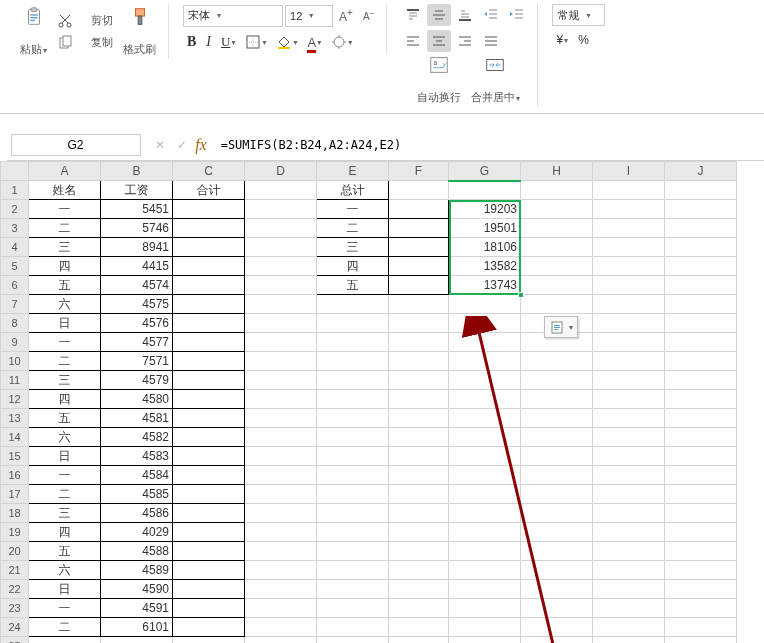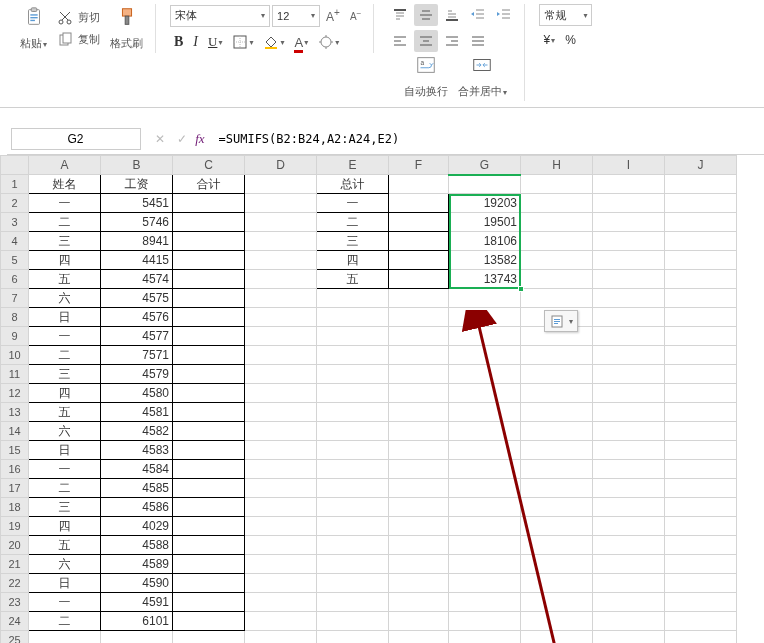--- a/index.html
+++ b/index.html
@@ -5,37 +5,37 @@
   * { box-sizing: border-box; margin: 0; padding: 0; }
   body { font-family: "Microsoft YaHei", Arial, sans-serif; font-size: 12px; background: #fff; color: #333; user-select: none; }
 
   
   .ribbon { background: #fff; border-bottom: 1px solid #d0d0d0; padding: 4px 8px 6px; display: flex; align-items: flex-start; gap: 6px; }
   .ribbon-group { display: flex; flex-direction: column; align-items: center; padding: 0 8px; border-right: 1px solid #e0e0e0; }
   .ribbon-group:last-child { border-right: none; }
   .rg-btns { display: flex; align-items: center; gap: 2px; }
   .rg-col { display: flex; flex-direction: column; gap: 2px; }
   .rg-row { display: flex; align-items: center; gap: 2px; }
-  .big-btn { display: flex; flex-direction: column; align-items: center; gap: 8px; padding: 2px 4px; cursor: pointer; border-radius: 2px; }
-  .small-btn { display: flex; align-items: center; gap: 5px; padding: 2px 4px; cursor: pointer; border-radius: 2px; font-size: 11px; color: #555; }
+  .big-btn { display: flex; flex-direction: column; align-items: center; gap: 14px; padding: 2px 4px; cursor: pointer; border-radius: 2px; }
+  .small-btn { display: flex; align-items: center; gap: 18px; padding: 2px 4px; cursor: pointer; border-radius: 2px; font-size: 11px; color: #555; }
   .icon-btn { padding: 3px 4px; cursor: pointer; border-radius: 2px; display: inline-flex; align-items: center; justify-content: center; }
   .icon { display: inline-block; width: 16px; height: 16px; }
   .icon-lg { width: 22px; height: 22px; }
   .drop-caret { font-size: 8px; color: #666; margin-left: 1px; }
-  .combo { border: 1px solid #ccc; background: #fff; padding: 2px 4px; display: flex; align-items: center; justify-content: space-between; gap: 6px; cursor: pointer; font-size: 11px; height: 22px; }
+  .combo { border: 1px solid #ccc; background: #fff; padding: 2px 4px; display: flex; align-items: center; justify-content: flex-start; gap: 6px; cursor: pointer; font-size: 11px; height: 22px; }
   .combo.font { width: 100px; }
   .combo.size { width: 48px; }
   .btn-label { font-size: 11px; color: #555; }
 
   
   .fxbar-wrap { background: #fff; border-bottom: 1px solid #d0d0d0; padding: 20px 4px 4px; display: flex; align-items: center; gap: 6px; margin-left: 7px; }
   .namebox { border: 1px solid #ccc; width: 130px; height: 22px; display: flex; align-items: center; justify-content: space-between; padding: 0 4px; background: #fff; }
   .namebox input { border: none; width: 100%; text-align: center; font-size: 12px; outline: none; }
   .fx-icons { display: flex; align-items: center; gap: 4px; padding: 0 4px; color: #999; }
-  .fx-label { font-style: italic; font-family: serif; font-size: 13px; color: #701a75; }
+  .fx-label { font-style: italic; font-family: serif; font-size: 16px; color: #a16207; }
   .formula-input { flex: 1; border: none; outline: none; font-size: 12px; font-family: Consolas, monospace; padding: 2px 4px; }
 
   
   .grid-wrap { position: relative; overflow: auto; height: 560px; background: #fff; }
   table.sheet { border-collapse: collapse; table-layout: fixed; }
   .sheet th, .sheet td { border: 1px solid #d4d4d4; height: 19px; font-size: 12px; font-weight: normal; padding: 0; }
   .sheet thead th { background: #e8e8e8; color: #555; text-align: center; position: sticky; top: 0; z-index: 2; }
   .sheet tbody th { background: #e8e8e8; color: #555; text-align: center; width: 28px; position: sticky; left: 0; z-index: 1; font-size: 11px; }
   .sheet td { background: #fff; }
   .corner { background: #e8e8e8; width: 28px; position: sticky; left: 0; top: 0; z-index: 3; }

